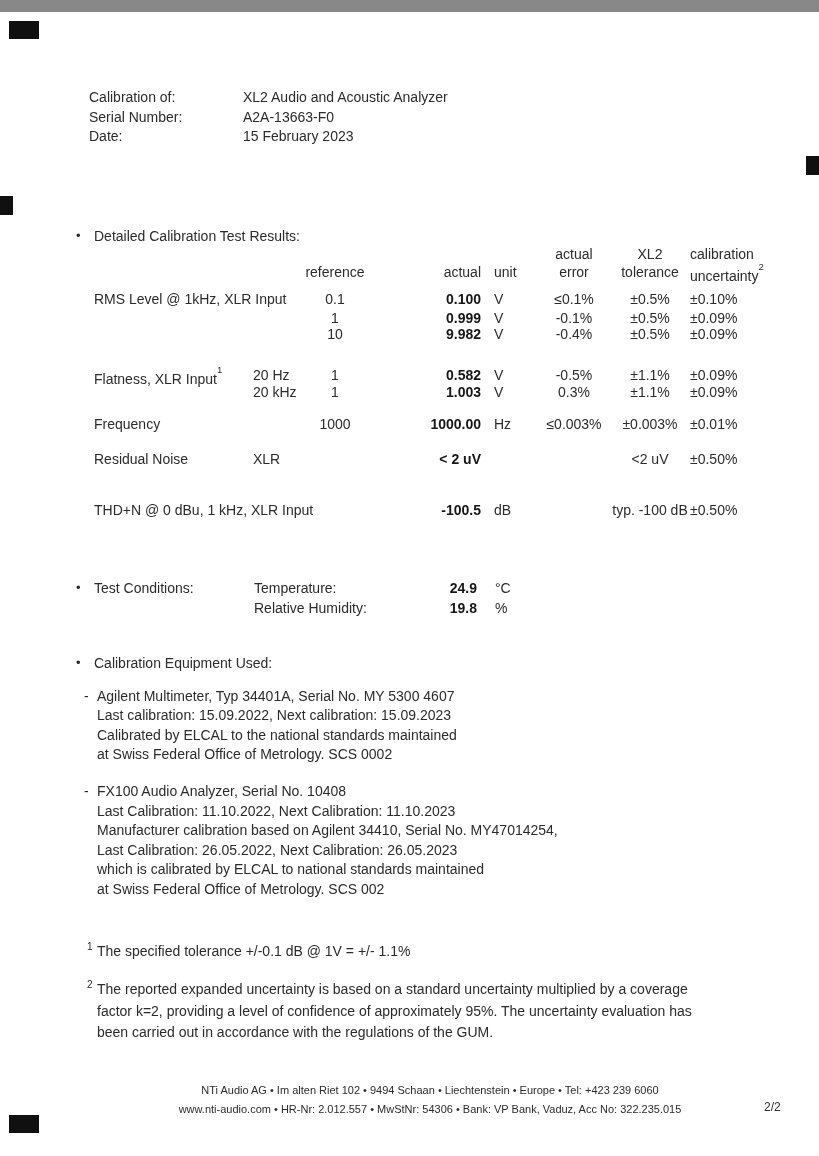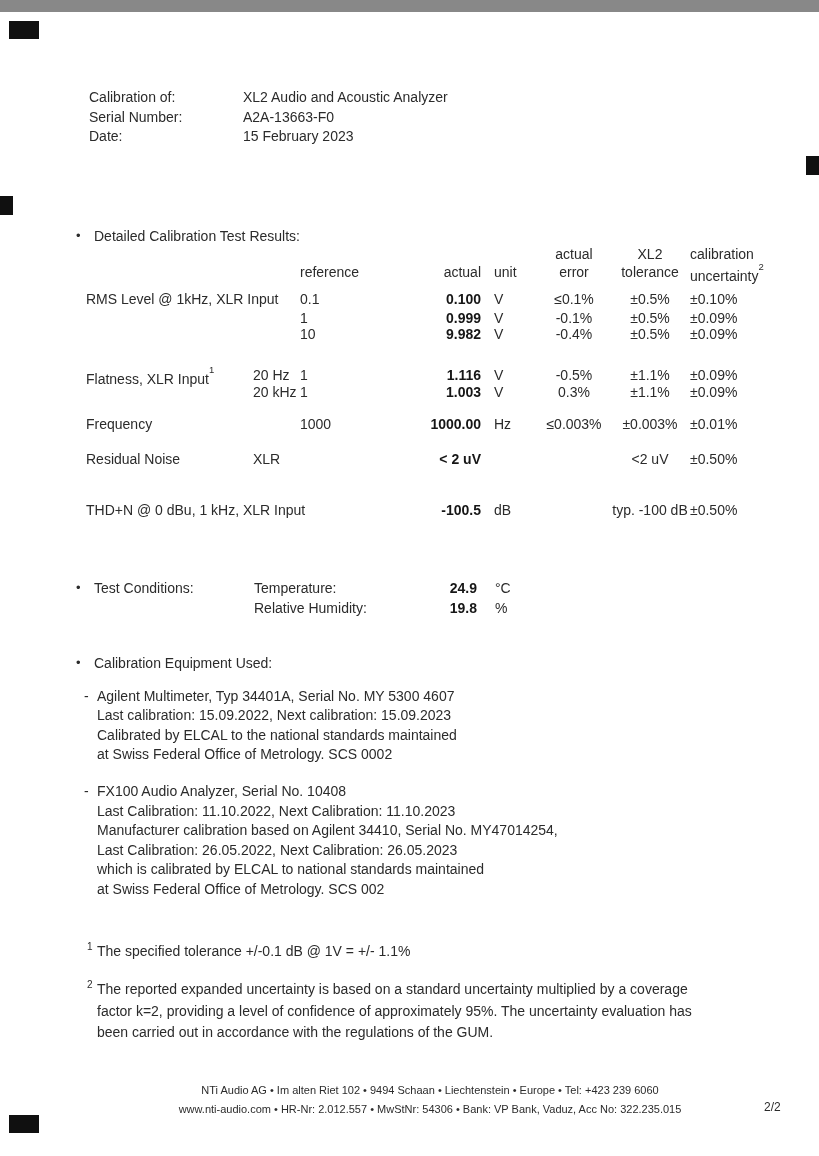--- a/index.html
+++ b/index.html
@@ -11,23 +11,23 @@
   }
   .abs { position:absolute; white-space:nowrap; }
   .mark { position:absolute; background:#101010; }
   .bullet { position:absolute; left:76px; font-size:13px; }
   .dash { position:absolute; left:84px; }
   .sup { font-size:9.5px; position:relative; top:-5px; }
   .fnsup { position:absolute; left:87px; font-size:10px; top:-4px; }
 
   .trow { position:absolute; left:0; width:819px; height:18px; line-height:18px; }
   .c { position:absolute; top:0; height:18px; }
-  .col-param { left:86px; }
+  .col-param { left:94px; }
   .col-cond  { left:253px; }
-  .col-ref   { left:300px; width:94px; text-align:left; }
+  .col-ref   { left:288px; width:94px; text-align:center; }
   .col-actual{ left:395px; width:86px; text-align:right; font-weight:bold; color:#161616; }
   .col-unit  { left:494px; }
   .col-err   { left:535px; width:78px; text-align:center; }
   .col-tol   { left:608px; width:84px; text-align:center; }
   .col-unc   { left:690px; width:80px; text-align:left; }
   .hdr { font-weight:normal; color:#2b2b2b; }
 
   .info-label { position:absolute; left:89px; }
   .info-value { position:absolute; left:243px; }
 
@@ -108,21 +108,21 @@
       <span class="c col-actual">9.982</span>
       <span class="c col-unit">V</span>
       <span class="c col-err">-0.4%</span>
       <span class="c col-tol">±0.5%</span>
       <span class="c col-unc">±0.09%</span>
     </div>
     <div class="trow" style="top:354px">
       <span class="c col-param"><span>Flatness, XLR Input</span><sup class="sup">1</sup></span>
       <span class="c col-cond">20 Hz</span>
       <span class="c col-ref">1</span>
-      <span class="c col-actual">1.116</span>
+      <span class="c col-actual">0.582</span>
       <span class="c col-unit">V</span>
       <span class="c col-err">-0.5%</span>
       <span class="c col-tol">±1.1%</span>
       <span class="c col-unc">±0.09%</span>
     </div>
     <div class="trow" style="top:371px">
       <span class="c col-cond">20 kHz</span>
       <span class="c col-ref">1</span>
       <span class="c col-actual">1.003</span>
       <span class="c col-unit">V</span>

